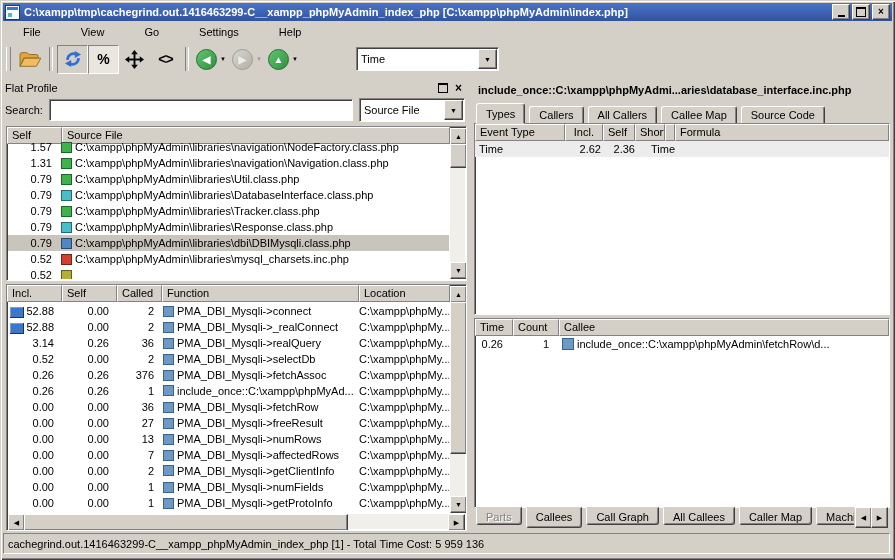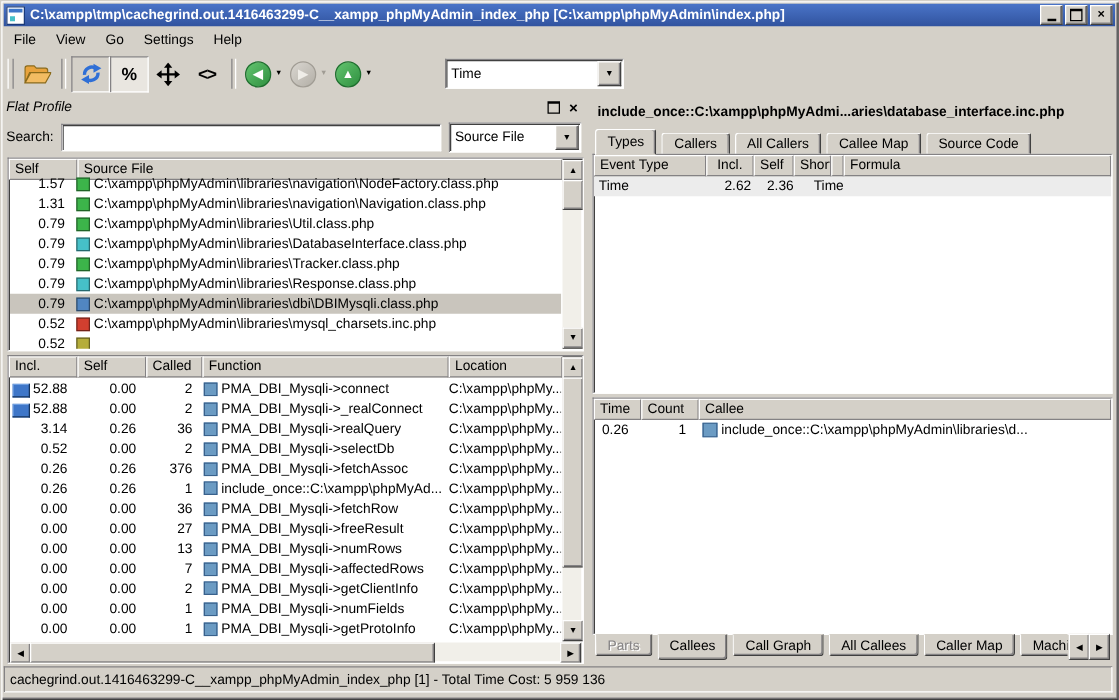--- a/index.html
+++ b/index.html
@@ -15,39 +15,39 @@
   #titlebar .ttl{color:#fff;font-weight:bold;font-size:11px;margin-left:4px;overflow:hidden;white-space:nowrap;flex:1;}
   .appicon{width:13px;height:13px;background:#fff;border:1px solid #1a3a7a;position:relative;}
   .appicon::before{content:"";position:absolute;left:1px;top:1px;right:1px;height:3px;background:#3e76c8;}
   .appicon::after{content:"";position:absolute;left:2px;bottom:2px;width:4px;height:4px;background:#46c0c8;}
   .winbtn{width:16px;height:14px;margin-left:2px;font-size:9px;font-weight:bold;display:flex;align-items:flex-end;justify-content:center;line-height:10px;color:#000;}
   .winbtn.close{align-items:center;font-size:10px;}
   .winbtn .minbar{display:block;width:7px;height:2px;background:#000;margin:0 0 2px 0;}
   .winbtn .maxbox{display:block;width:8px;height:7px;border:1px solid #000;border-top:2px solid #000;margin-bottom:2px;}
   
   #menubar{left:3px;top:22px;right:3px;height:20px;display:flex;align-items:center;}
-  .menuitem{padding:3px 8px;font-size:11px;}
+  .menuitem{padding:3px 20px;font-size:11px;}
   
   #toolbar{left:3px;top:43px;right:3px;height:32px;display:flex;align-items:center;}
   .tb-handle{width:3px;height:24px;border-left:1px solid #fff;border-right:1px solid #848284;margin:0 3px;}
   .tb-sep{width:2px;height:24px;border-left:1px solid #848284;border-right:1px solid #fff;margin:0 4px;}
   .tbtn{width:29px;height:27px;display:flex;align-items:center;justify-content:center;background:transparent;border:1px solid transparent;}
   .tbtn.toggled{border-color:#848284 #ffffff #ffffff #848284;background:#e9e6e0;}
   .tbtn.pressed-look{border-color:#848284 #ffffff #ffffff #848284;}
   .navbtn{display:flex;align-items:center;margin:0 3px;}
   .navcircle{width:19px;height:19px;border-radius:50%;display:flex;align-items:center;justify-content:center;color:#fff;font-size:10px;font-weight:bold;}
   .navcircle.green{background:linear-gradient(135deg,#63c46f,#2f9040);border:1px solid #1e6e2e;}
   .navcircle.gray{background:linear-gradient(135deg,#d9d6d0,#b3afa7);border:1px solid #a09c94;color:#efede8;}
   .ddarrow{font-size:6px;margin-left:3px;color:#000;}
   .ddarrow.dis{color:#a09c94;}
   .combo{height:22px;background:#fff;border:1px solid;border-color:#848284 #ffffff #ffffff #848284;box-shadow:inset 1px 1px 0 #404040;display:flex;align-items:center;}
   .combo .cval{flex:1;font-size:11px;padding:0 4px;overflow:hidden;white-space:nowrap;}
   .combo .cbtn{width:17px;height:18px;margin:1px;display:flex;align-items:center;justify-content:center;font-size:7px;}
   
-  #dock-title{left:5px;top:80px;width:460px;height:16px;display:flex;align-items:flex-start;font-style:italic;}
+  #dock-title{left:5px;top:80px;width:460px;height:16px;display:flex;align-items:center;}
   #dock-title .dt{font-size:11px;flex:1;}
   .dockicon{width:13px;height:12px;display:flex;align-items:center;justify-content:center;margin-left:3px;}
   .floatglyph{width:8px;height:7px;border:1px solid #000;border-top:2px solid #000;}
   
   #search-row{left:5px;top:98px;width:460px;height:24px;display:flex;align-items:center;}
   #search-input{width:296px;height:20px;margin-left:6px;font-size:11px;padding:0 3px;outline:none;}
   
   .box{background:#fff;border:1px solid;border-color:#848284 #ffffff #ffffff #848284;box-shadow:inset 1px 1px 0 #404040;overflow:hidden;}
   .hcell{background:#d4d0c8;border:1px solid;border-color:#ffffff #848284 #848284 #ffffff;font-size:11px;padding:1px 4px;height:17px;box-sizing:border-box;overflow:hidden;white-space:nowrap;}
   .hrow{display:flex;}
@@ -424,21 +424,21 @@
       <div class="hcell" style="width:38px;flex:none;" id="ce-h0">Time</div>
       <div class="hcell" style="width:46px;flex:none;" id="ce-h1">Count</div>
       <div class="hcell" style="flex:1;" id="ce-h2">Callee</div>
     </div>
     <div id="callee-rows">
         <div class="row">
           <span class="cell-num txt" style="width: 36px; flex: 0 0 auto;">0.26</span>
           <span class="cell-num txt" style="width: 46px; flex: 0 0 auto;">1</span>
           <span class="txt" style="flex: 1 1 0%; display: flex; align-items: center; overflow: hidden; padding-left: 4px;">
             <span class="sqicon" style="background: rgb(107, 155, 195); border: 1px solid rgb(57, 97, 140); width: 10px; height: 10px;"></span>
-            <span class="txt">include_once::C:\xampp\phpMyAdmin\libraries\d...</span>
+            <span class="txt">include_once::C:\xampp\phpMyAdmin\fetchRow\d...</span>
           </span>
         </div>
       </div>
   </div>
 
   <div class="abs tabbar" style="left:476px;top:507px;width:378px;height:22px;overflow:hidden;align-items:flex-start;" id="bottom-tabs">
       <span class="btab disabled">Parts</span>
       <span class="btab active">Callees</span>
       <span class="btab">Call Graph</span>
       <span class="btab">All Callees</span>

